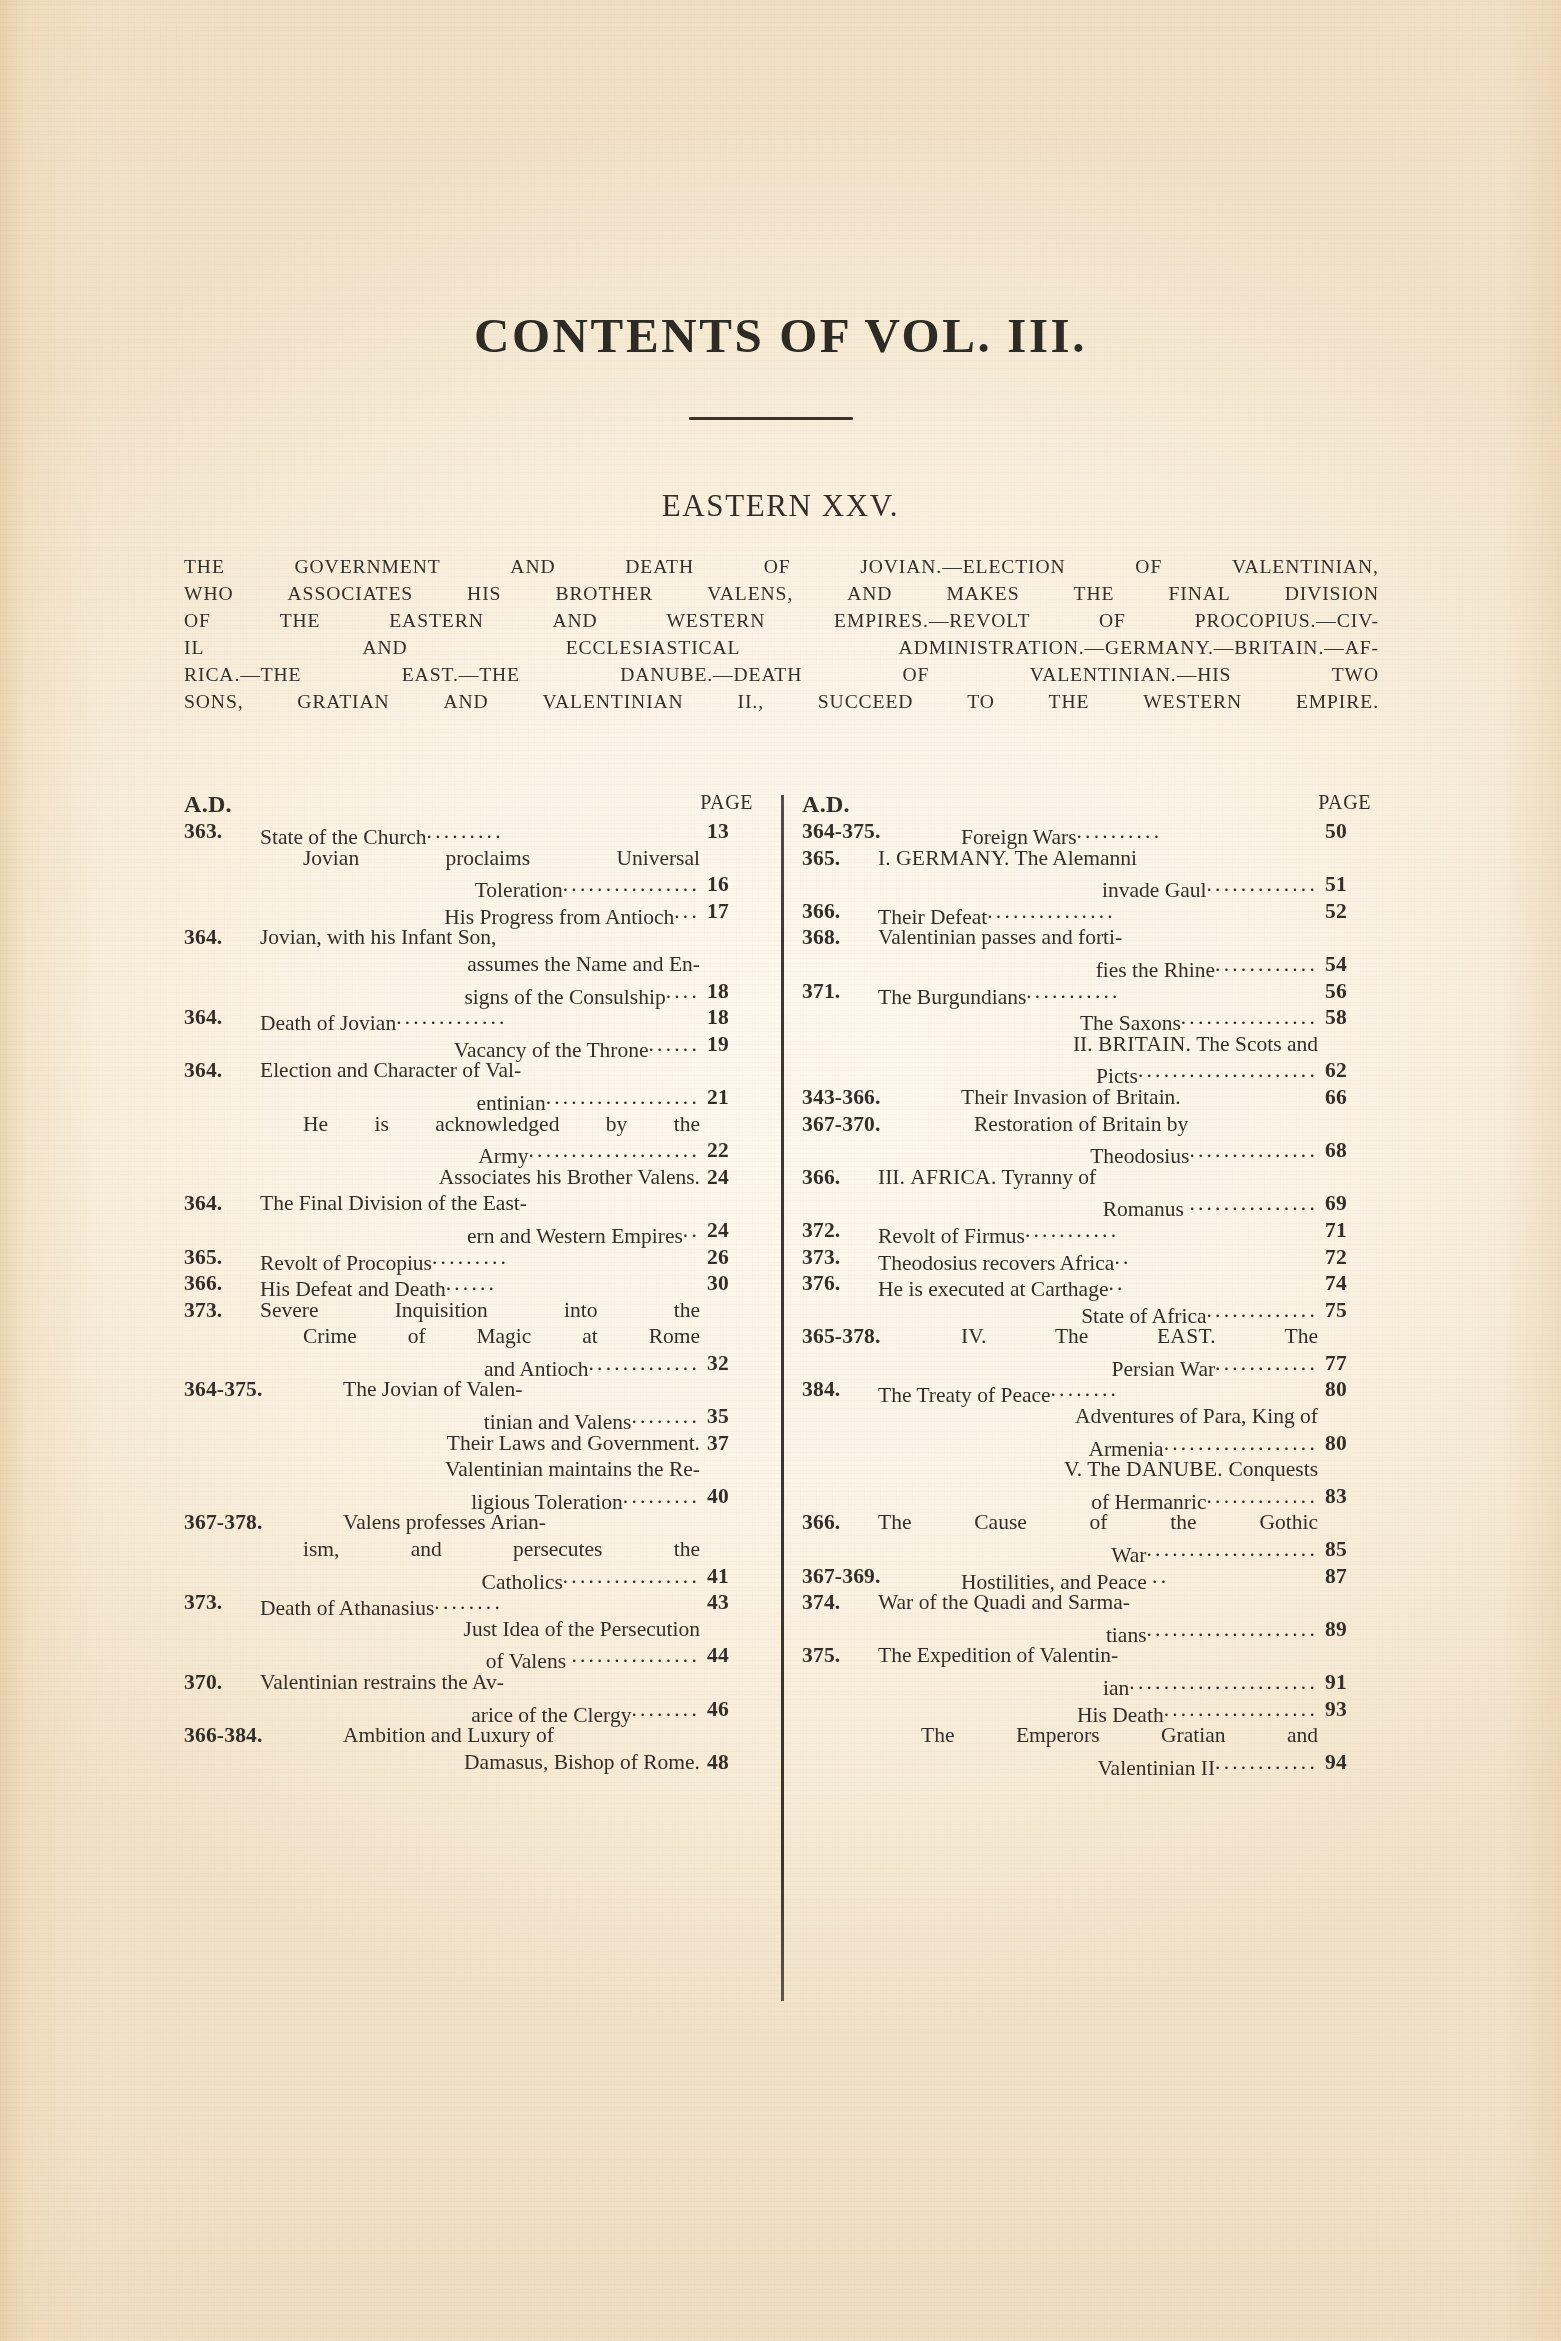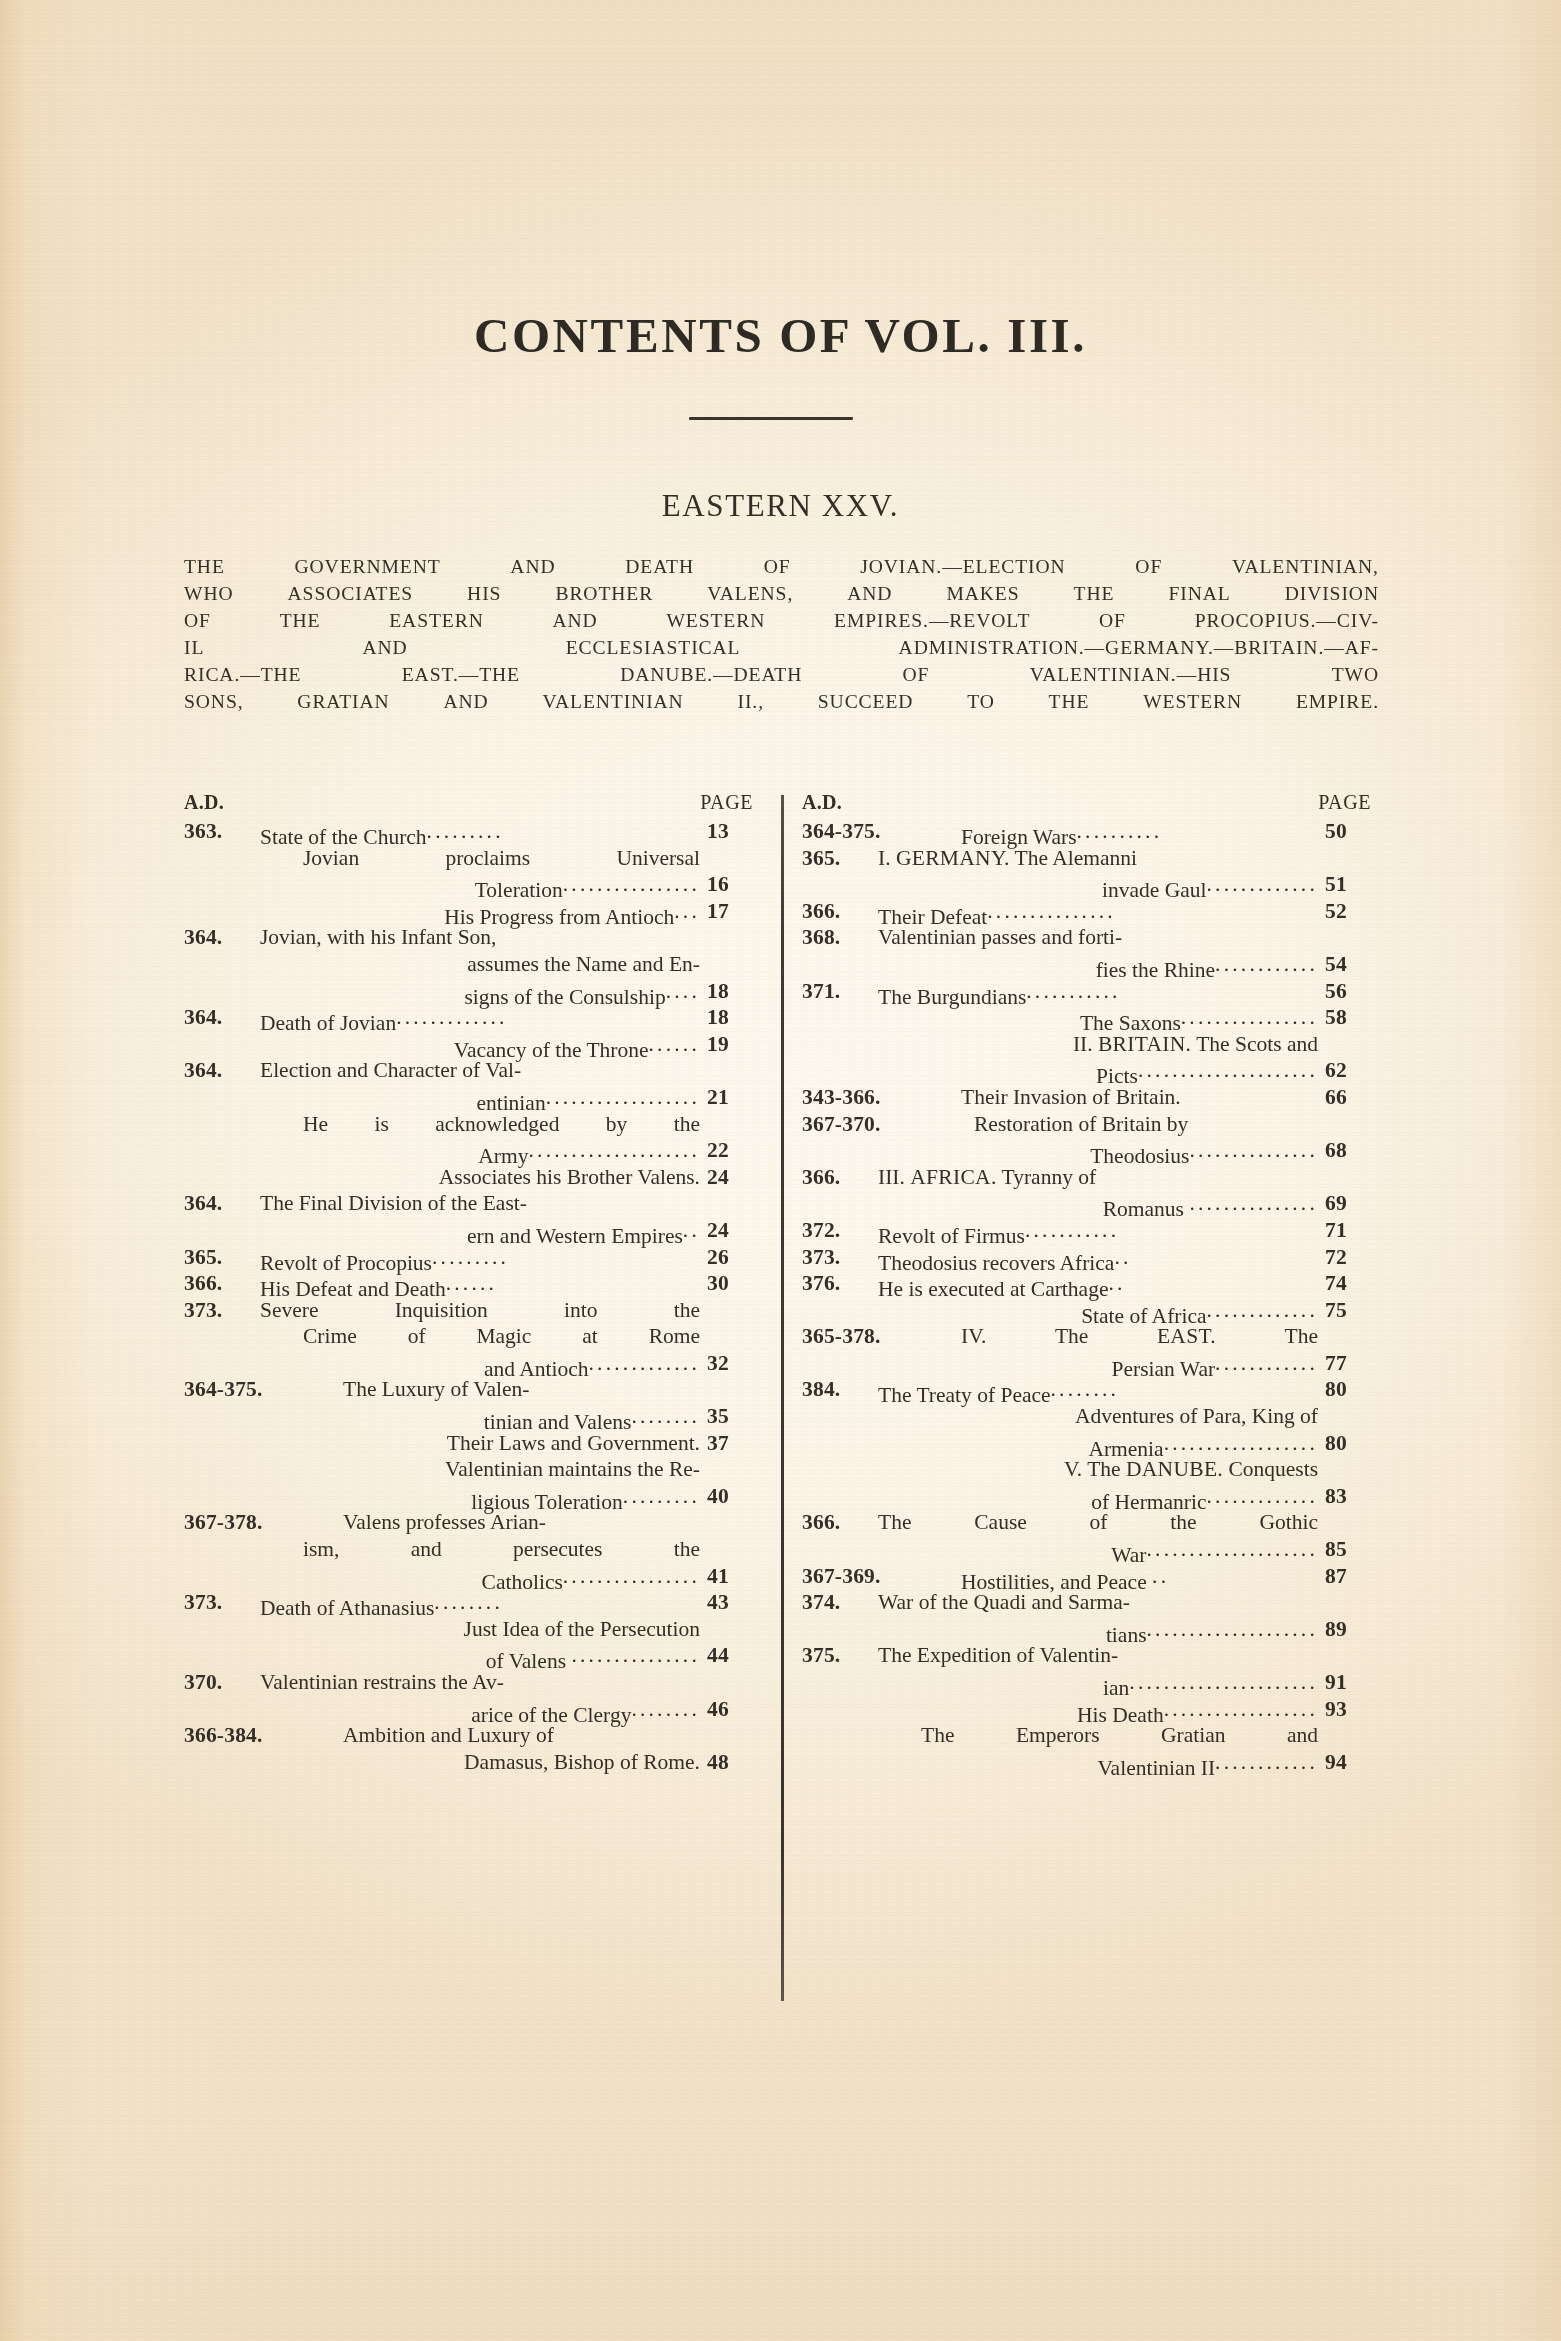--- a/index.html
+++ b/index.html
@@ -142,21 +142,21 @@
     position: relative;
     height: 28px;
     font-size: 18.6px;
     letter-spacing: 0.6px;
     font-variant: small-caps;
   }
   .colhead .ad {
     position: absolute; left: 0; top: 0;
     font-variant: normal;
     font-weight: 700;
-    font-size: 20px;
+    font-size: 24px;
     letter-spacing: 0.3px;
   }
   .colhead .pg {
     position: absolute; right: 9px; top: 0;
     font-size: 20px;
     letter-spacing: 0.6px;
   }
 
   
   .entry { position: relative; }
@@ -413,21 +413,21 @@
             </span>
           </div>
           <div class="row">
             <span class="txt ind">and Antioch<span class="leader">.............</span></span>
             <span class="pgno">32</span>
           </div>
         </div>
         <div class="entry">
           <div class="row">
             <span class="year">364-375.</span>
-            <span class="txt" style="left: 159px;">The Luxury of Valen-</span>
+            <span class="txt" style="left: 159px;">The Jovian of Valen-</span>
           </div>
           <div class="row">
             <span class="txt ind">tinian and Valens<span class="leader">........</span></span>
             <span class="pgno">35</span>
           </div>
         </div>
         <div class="entry">
           <div class="row">
             <span class="txt ind">Their Laws and Government.</span>
             <span class="pgno">37</span>

